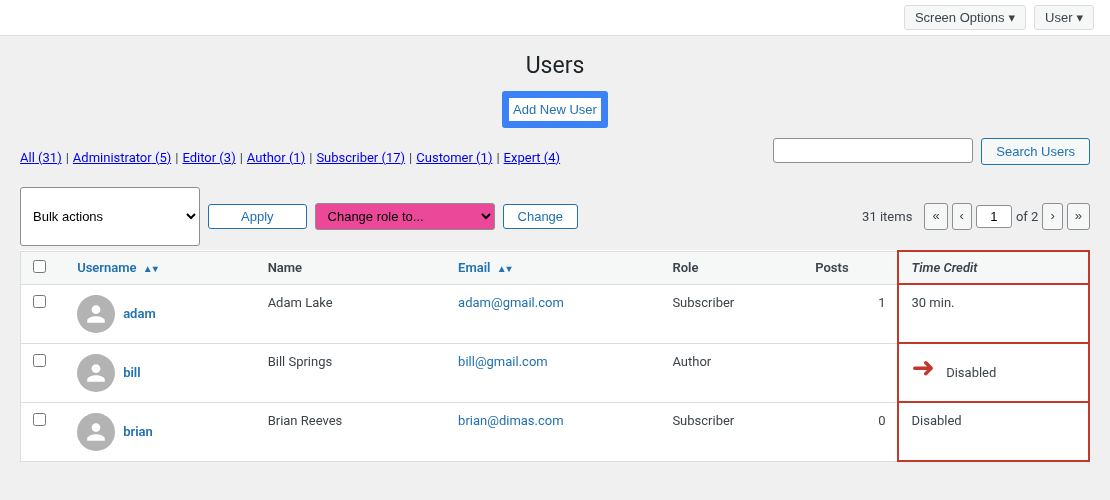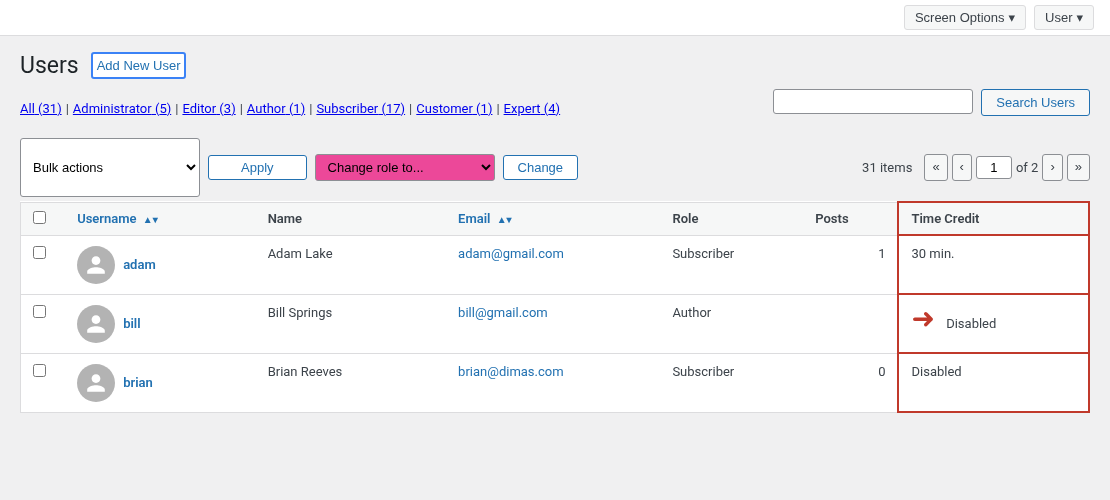--- a/index.html
+++ b/index.html
@@ -3,23 +3,23 @@
   <meta charset="utf-8">
   <style>
     * { box-sizing: border-box; margin: 0; padding: 0; }
     body { font-family: -apple-system, BlinkMacSystemFont, "Segoe UI", Roboto, sans-serif; font-size: 13px; background: #f0f0f1; color: #3c434a; }
 
     .top-bar { background: #fff; display: flex; justify-content: flex-end; align-items: center; padding: 0 16px; height: 36px; border-bottom: 1px solid #dcdcde; gap: 8px; }
     .top-bar-btn { background: #f6f7f7; border: 1px solid #dcdcde; border-radius: 3px; padding: 4px 10px; font-size: 13px; cursor: pointer; display: flex; align-items: center; gap: 4px; color: #3c434a; }
 
     .page-wrap { padding: 16px 20px; }
 
-    .page-header { display: flex; align-items: center; gap: 12px; margin-bottom: 10px; }
+    .page-header { display: flex; align-items: center; gap: 12px; margin-bottom: 10px; flex-direction: column; }
     .page-title { font-size: 23px; font-weight: 400; color: #1d2327; }
-    .add-new-btn { border: 2px solid #3b82f6; color: #2271b1; background: #fff; border-radius: 3px; padding: 4px 4px; font-size: 13px; cursor: pointer; }
+    .add-new-btn { border: 7px solid #3b82f6; color: #2271b1; background: #fff; border-radius: 3px; padding: 4px 4px; font-size: 13px; cursor: pointer; }
 
     .search-row { display: flex; align-items: flex-start; gap: 8px; margin-bottom: 12px; }
     .search-input { border: 1px solid #8c8f94; border-radius: 3px; padding: 4px 8px; font-size: 13px; width: 200px; }
     .search-btn { background: #f6f7f7; border: 1px solid #dcdcde; border-radius: 3px; padding: 5px 14px; font-size: 13px; cursor: pointer; color: #2271b1; border-color: #2271b1; }
 
     .actions-row { display: flex; align-items: center; gap: 8px; margin-bottom: 4px; }
     .bulk-select { border: 1px solid #8c8f94; border-radius: 3px; padding: 20px 8px; font-size: 13px; background: #fff; width: 180px; cursor: pointer; }
     .apply-btn { border: 1px solid #2271b1; color: #2271b1; background: #fff; border-radius: 3px; padding: 4px 32px; font-size: 13px; cursor: pointer; }
     .role-select { border: 1px solid #8c8f94; border-radius: 3px; padding: 4px 8px; font-size: 13px; background: #ec4899; width: 180px; cursor: pointer; }
     .change-btn { border: 1px solid #2271b1; color: #2271b1; background: #fff; border-radius: 3px; padding: 4px 14px; font-size: 13px; cursor: pointer; }
@@ -49,21 +49,21 @@
 
     .avatar { width: 38px; height: 38px; background: #b3b3b3; border-radius: 50%; display: inline-flex; align-items: center; justify-content: center; margin-right: 8px; vertical-align: middle; }
     .avatar svg { width: 22px; height: 22px; fill: #fff; }
 
     .user-cell { display: flex; align-items: center; }
 
     .sort-arrow { display: inline-block; margin-left: 3px; font-size: 10px; }
 
     .arrow-right { display: inline-block; color: #c0392b; font-size: 28px; line-height: 1; }
 
-    th.col-timecredit-header { border: 2px solid #c0392b; border-bottom: 2px solid #c0392b; }
+    th.col-timecredit-header { border: 2px solid #c0392b; border-bottom: 2px solid #c0392b; font-style: italic; }
     td.col-timecredit { border-left: 2px solid #c0392b; border-right: 2px solid #c0392b; }
     tr:last-child td.col-timecredit { border-bottom: 2px solid #c0392b; }
 
     .filter-search-wrapper { display: flex; align-items: center; justify-content: space-between; margin-bottom: 10px; }
     .filter-links { display: flex; align-items: center; gap: 4px; font-size: 13px; }
   </style>
 </head>
 <body>
 
 <div class="top-bar">

